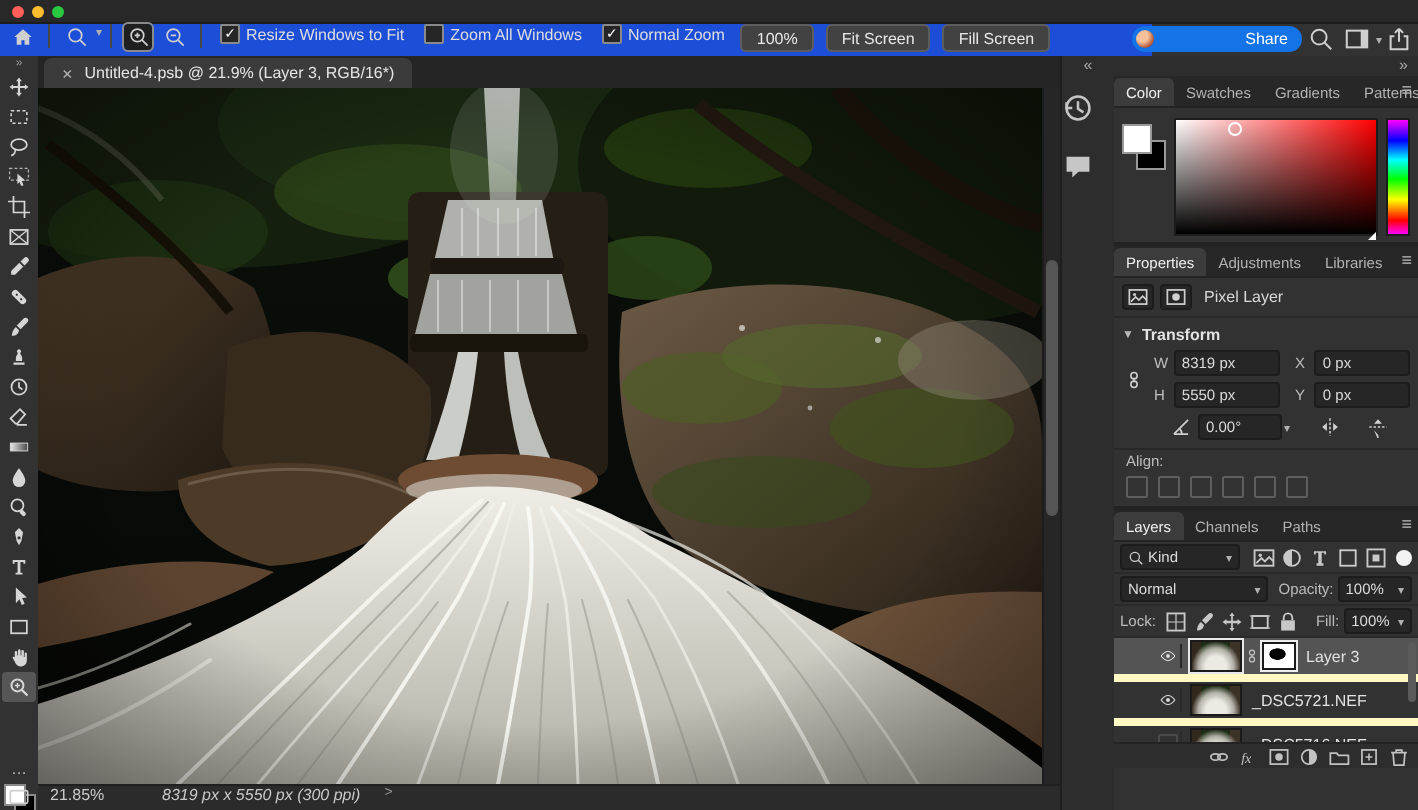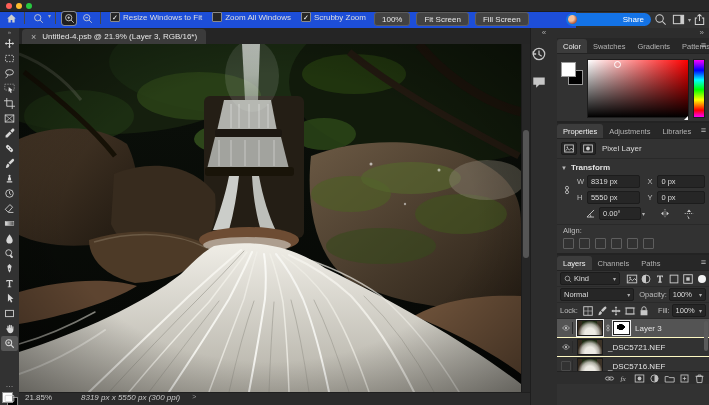--- a/index.html
+++ b/index.html
@@ -99,21 +99,21 @@
   .dimrow{display:flex;gap:5px;padding:2px 6px;opacity:.28;}
   .dimrow .dsq{width:9px;height:9px;border:1px solid #cfcfcf;border-radius:1px;}
 
   
   .lp-row{position:relative;display:flex;align-items:center;height:15px;padding:0 3px;border-bottom:1px solid #2a2a2a;}
   .dd{background:#262626;border:1px solid #1c1c1c;border-radius:2px;height:11px;display:flex;align-items:center;
       padding:0 3px;font-size:7.5px;color:#dcdcdc;}
   .dd .chev{margin-left:auto;}
   .fic{width:12px;height:12px;margin-left:2px;color:#c8c8c8;}
   #layer-list{position:relative;height:65px;overflow:hidden;background:#323232;}
-  .layer-row{position:relative;display:flex;align-items:center;height:18px;border-bottom:1px solid #fef9c3;padding-left:2px;}
+  .layer-row{position:relative;display:flex;align-items:center;height:18px;border-bottom:4px solid #fef9c3;padding-left:20px;}
   .layer-row.sel{background:#545454;}
   .eye-well{width:13px;height:12px;border-right:1px solid #2a2a2a;display:flex;align-items:center;justify-content:center;color:#dcdcdc;}
   .eye-well svg{width:10px;height:8px;}
   .eye-empty{width:8px;height:8px;border:1px solid #4a4a4a;border-radius:1px;}
   .l-thumb{width:24px;height:14px;margin-left:4px;border:1px solid #1a1a1a;
     background:
       radial-gradient(ellipse at 50% 88%, #eceae3 0 30%, rgba(200,198,190,.85) 52%, rgba(0,0,0,0) 72%),
       linear-gradient(90deg, #32281c 0 18%, rgba(0,0,0,0) 18% 80%, #3c3226 80%),
       linear-gradient(180deg, #1d2a13 0%, #253317 38%, #4a4234 62%, #7a7166 100%);}
   .layer-row.sel .l-thumb{outline:1px solid #e8e8e8;}
@@ -180,21 +180,21 @@
         <span class="chk">
           <span class="box">✓</span>
           <span>Resize Windows to Fit</span>
         </span>
         <span class="chk">
           <span class="box"></span>
           <span>Zoom All Windows</span>
         </span>
         <span class="chk">
           <span class="box">✓</span>
-          <span>Scrubby Zoom</span>
+          <span>Normal Zoom</span>
         </span>
       </span>
     <span id="opt-buttons" style="display:flex">
         <span class="opt-btn">100%</span>
         <span class="opt-btn">Fit Screen</span>
         <span class="opt-btn">Fill Screen</span>
       </span>
   </div>
   <div id="share-btn" class="abs">
     <span id="share-avatar"></span>

